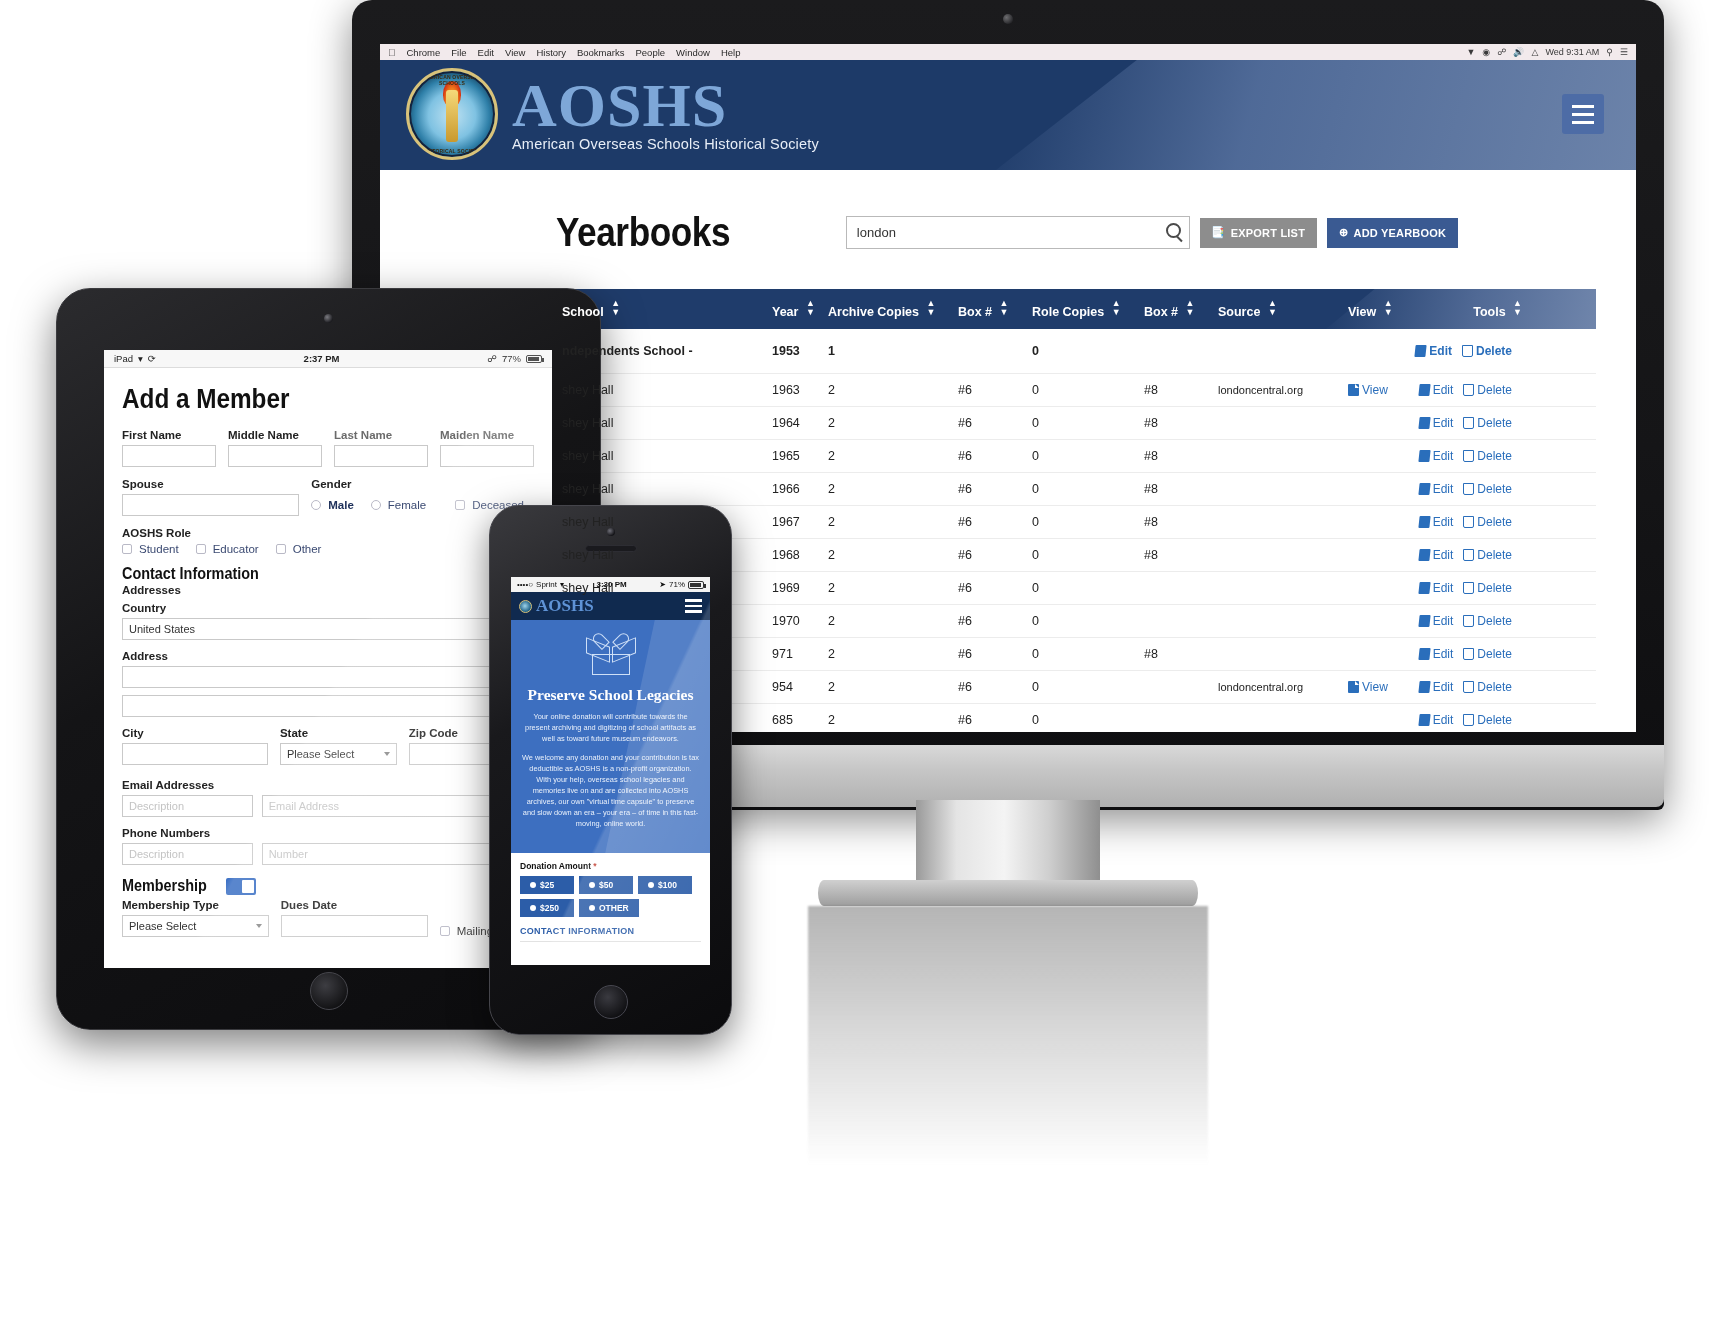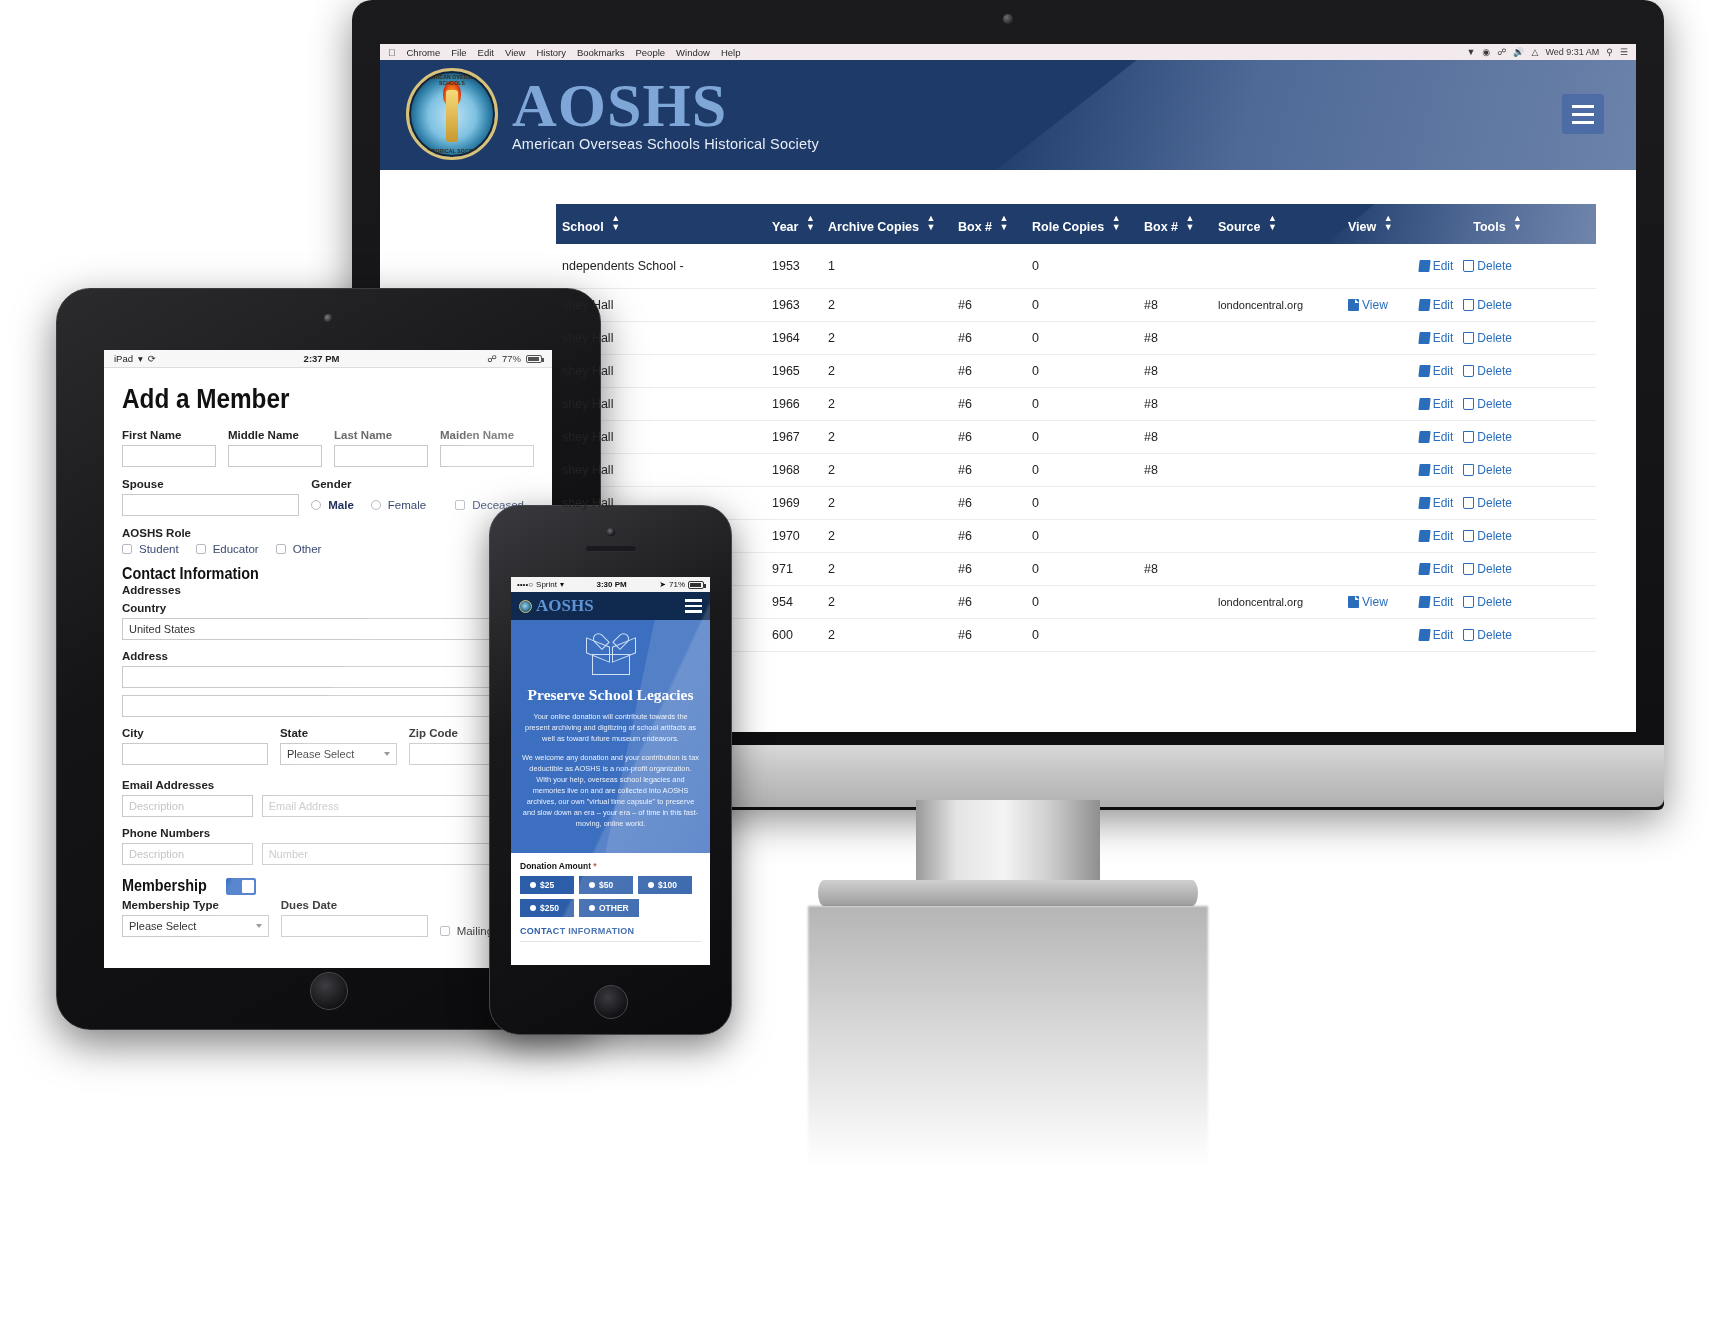--- a/index.html
+++ b/index.html
@@ -158,21 +158,21 @@
   .c-sell   { width:112px; }
   .c-box2   { width:74px; }
   .c-source { width:130px; }
   .c-view   { width:66px; }
   .c-tools  { width:120px;text-align:right; }
 
   .tbl-row {
     display:flex; align-items:center; height:33px; font-size:12.5px; color:#222;
     border-bottom:1px solid #ececec;
   }
-  .tbl-row.tall { height:45px; }
+  .tbl-row.tall { height:45px;font-weight:bold; }
   .link-blue { color:#2a6ebb; text-decoration:none; font-size:12px; }
   .mini-ico { display:inline-block; width:11px; height:12px; vertical-align:-2px; margin-right:3px; }
   .ico-pdf { background:#2a6ebb; border-radius:1px; position:relative; }
   .ico-pdf:after{content:"";position:absolute;right:0;top:0;border-width:0 4px 4px 0;border-style:solid;border-color:#fff transparent;}
   .ico-edit { background:#2a6ebb; border-radius:1px; transform:skewX(-6deg); }
   .ico-trash { border:1.5px solid #2a6ebb; border-radius:0 0 2px 2px; }
   .tools-cell a { margin-right:10px; }
 
   
   #ipad { position:absolute; left:56px; top:288px; width:545px; height:742px; }
@@ -348,20 +348,35 @@
         </div>
       </div>
       <div class="hamburger">
         <span></span>
         <span></span>
         <span></span>
       </div>
     </div>
 
     <div class="page-body">
+      <div class="page-top">
+        <div class="page-title">Yearbooks</div>
+        <div class="search-wrap">
+          <input class="search-input" value="london" style="">
+          <span class="search-icon"></span>
+        </div>
+        <div class="btn btn-export">
+          <span class="gly">📑</span>
+          <span>EXPORT LIST</span>
+        </div>
+        <div class="btn btn-add">
+          <span class="gly">⊕</span>
+          <span>ADD YEARBOOK</span>
+        </div>
+      </div>
 
       <div class="tbl-wrap">
         <div class="tbl-head">
           <div class="angle2"></div>
           <div class="th c-school">
             <span>School</span>
             <span class="sortico"><i>▲</i><i>▼</i></span>
           </div>
           <div class="th c-year">
             <span>Year</span>
@@ -513,21 +528,21 @@
               <div class="td c-arch">2</div>
               <div class="td c-box1">#6</div>
               <div class="td c-sell">0</div>
               <div class="td c-box2"></div>
               <div class="td c-source" style="font-size: 11px;">londoncentral.org</div>
               <div class="td c-view"><a class="link-blue" href="#"><span class="mini-ico ico-pdf"></span>View</a></div>
               <div class="td c-tools tools-cell"><a class="link-blue" href="#"><span class="mini-ico ico-edit"></span>Edit</a><a class="link-blue" href="#"><span class="mini-ico ico-trash"></span>Delete</a></div>
             </div>
             <div class="tbl-row">
               <div class="td c-school"></div>
-              <div class="td c-year">600</div>
+              <div class="td c-year">685</div>
               <div class="td c-arch">2</div>
               <div class="td c-box1">#6</div>
               <div class="td c-sell">0</div>
               <div class="td c-box2"></div>
               <div class="td c-source" style="font-size: 11px;"></div>
               <div class="td c-view"></div>
               <div class="td c-tools tools-cell"><a class="link-blue" href="#"><span class="mini-ico ico-edit"></span>Edit</a><a class="link-blue" href="#"><span class="mini-ico ico-trash"></span>Delete</a></div>
             </div>
           </div>
       </div>

